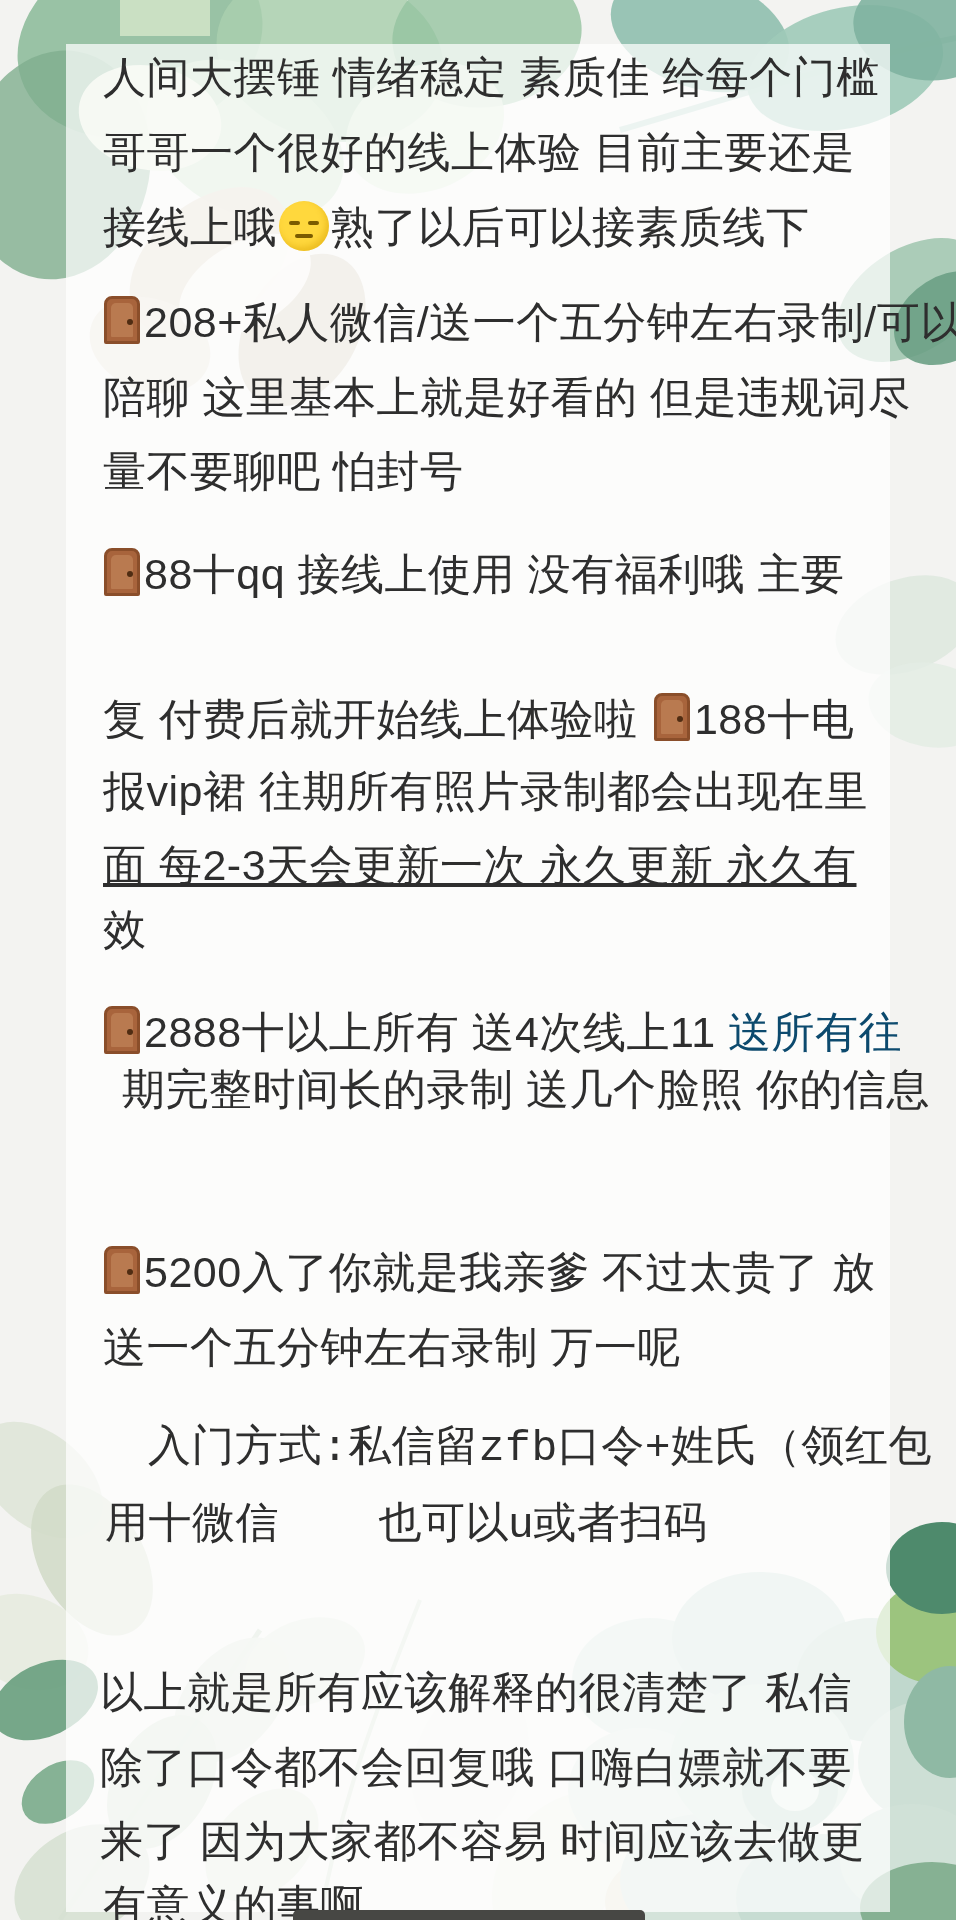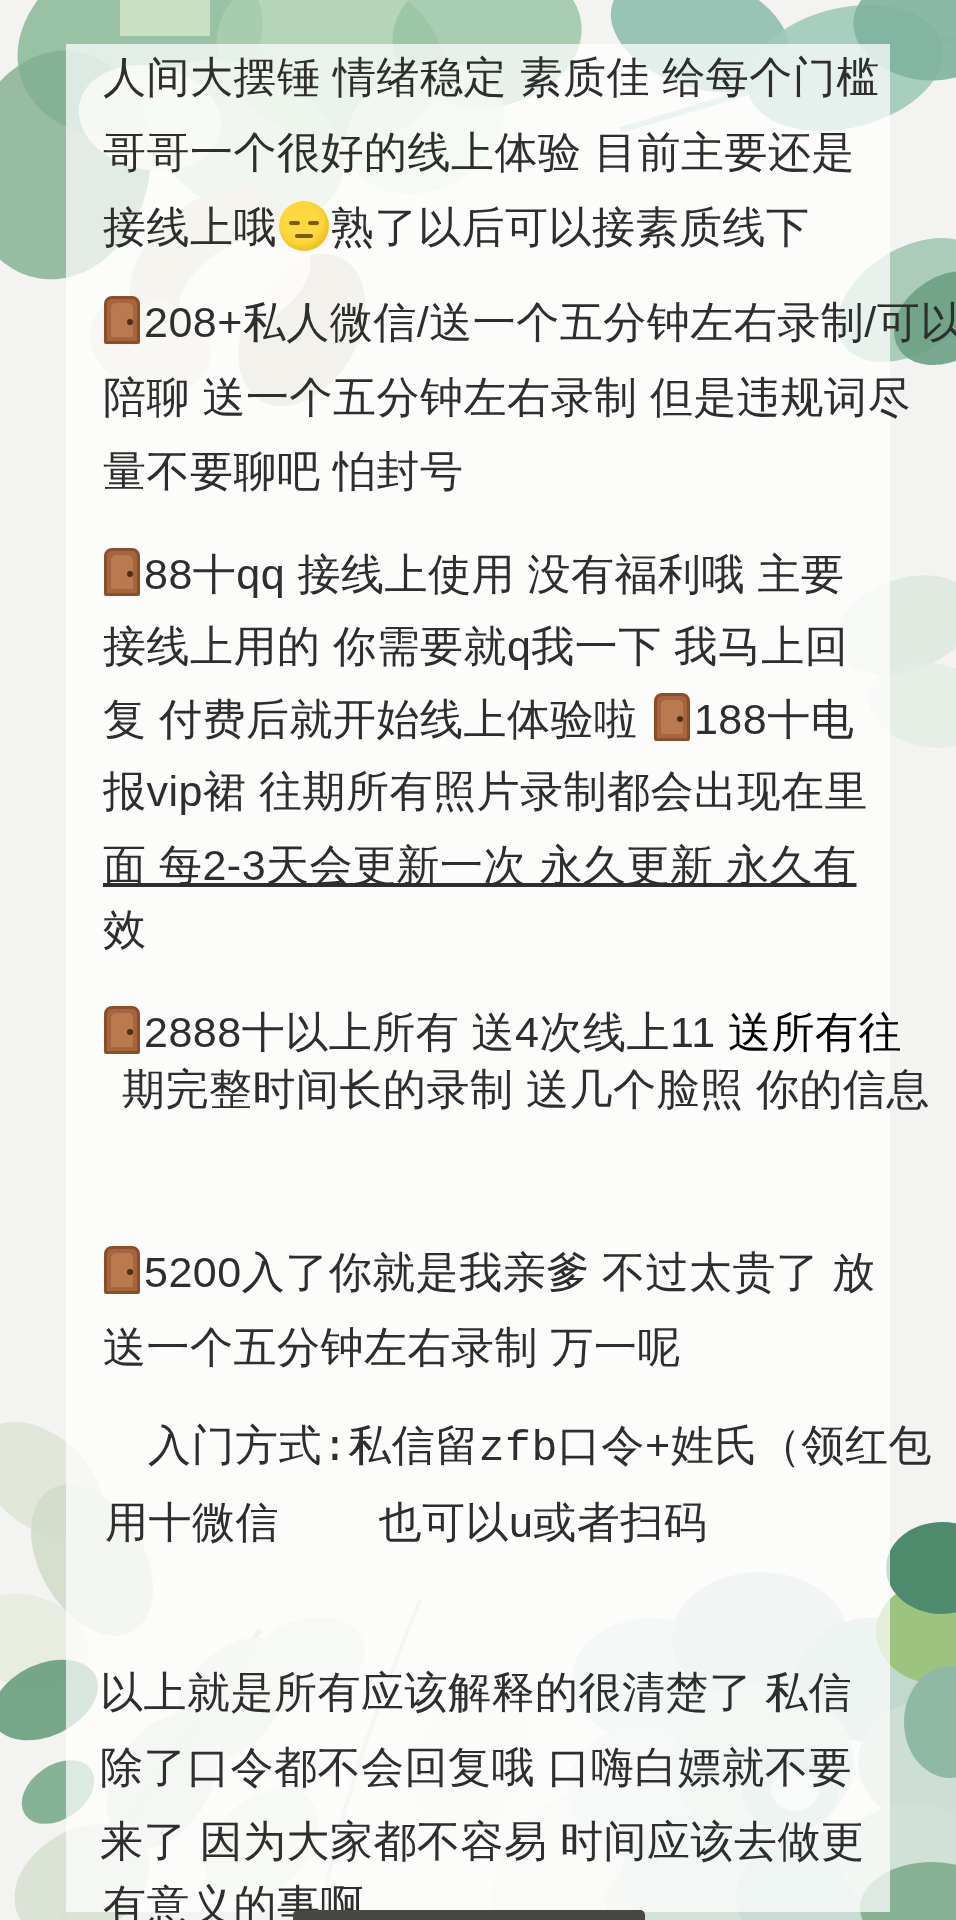--- a/index.html
+++ b/index.html
@@ -12,21 +12,21 @@
   #panel-overlay{
     position:absolute;left:66px;top:44px;width:824px;height:1868px;
     background:rgba(255,255,255,0.72);z-index:2;
   }
   #text-layer{position:absolute;left:0;top:0;width:956px;height:1416px;z-index:3;}
   .line{
     position:absolute;white-space:nowrap;
     font-size:43px;line-height:58px;font-weight:500;color:#2e2e2e;
     letter-spacing:0.5px;
   }
-  .muted{color:#000000;}
+  .muted{color:#0c4a6e;}
   .door{
     display:inline-block;width:36px;height:48px;vertical-align:-7px;
     background:#a8643c;border:3px solid #8a4e2a;border-radius:8px 8px 2px 2px;
     position:relative;margin:0 4px;box-sizing:border-box;
   }
   .door::before{
     content:"";position:absolute;left:4px;top:4px;right:4px;bottom:4px;
     background:#b97a50;border-radius:5px 5px 1px 1px;
   }
   .door::after{
@@ -124,24 +124,23 @@
   </g>
 </svg>
 
 <div id="panel-overlay"></div>
 
 <div id="text-layer">
     <div class="line" style="left: 103px; top: 48px;"><span>人间大摆锤 情绪稳定 素质佳 给每个门槛</span></div>
     <div class="line" style="left: 103px; top: 198px;"><span>接线上哦</span><span class="face"></span><span>熟了以后可以接素质线下</span></div>
     <div class="line" style="left: 103px; top: 123px;"><span>哥哥一个很好的线上体验 目前主要还是</span></div>
     <div class="line" style="left: 100px; top: 293px;"><span class="door"></span><span>208+私人微信/送一个五分钟左右录制/可以</span></div>
-    <div class="line" style="left: 103px; top: 368px;"><span>陪聊 送一个五分钟左右录制 但是违规词尽</span></div>
+    <div class="line" style="left: 103px; top: 368px;"><span>陪聊 这里基本上就是好看的 但是违规词尽</span></div>
     <div class="line" style="left: 103px; top: 442px;"><span>量不要聊吧 怕封号</span></div>
     <div class="line" style="left: 100px; top: 545px;"><span class="door"></span><span>88十qq 接线上使用 没有福利哦 主要</span></div>
-    <div class="line" style="left: 103px; top: 617px;"><span>接线上用的 你需要就q我一下 我马上回</span></div>
     <div class="line" style="left: 103px; top: 690px;"><span>复 付费后就开始线上体验啦 </span><span class="door"></span><span>188十电</span></div>
     <div class="line" style="left: 103px; top: 762px;"><span>报vip裙 往期所有照片录制都会出现在里</span></div>
     <div class="line" style="left: 103px; top: 836px; text-decoration: underline;"><span>面 每2-3天会更新一次 永久更新 永久有</span></div>
     <div class="line" style="left: 103px; top: 900px;"><span>效</span></div>
     <div class="line" style="left: 100px; top: 1003px;"><span class="door"></span><span>2888十以上所有 送4次线上11 </span><span class="muted">送所有往</span></div>
     <div class="line" style="left: 122px; top: 1060px;"><span>期完整时间长的录制 送几个脸照 你的信息</span></div>
     <div class="line" style="left: 100px; top: 1243px;"><span class="door"></span><span>5200入了你就是我亲爹 不过太贵了 放</span></div>
     <div class="line" style="left: 103px; top: 1318px;"><span>送一个五分钟左右录制 万一呢</span></div>
     <div class="line" style="left: 148px; top: 1420px; font-family: Liberation Mono, monospace;"><span>入门方式:私信留zfb口令+姓氏（领红包</span></div>
     <div class="line" style="left: 105px; top: 1493px;"><span>用十微信　　 也可以u或者扫码</span></div>

